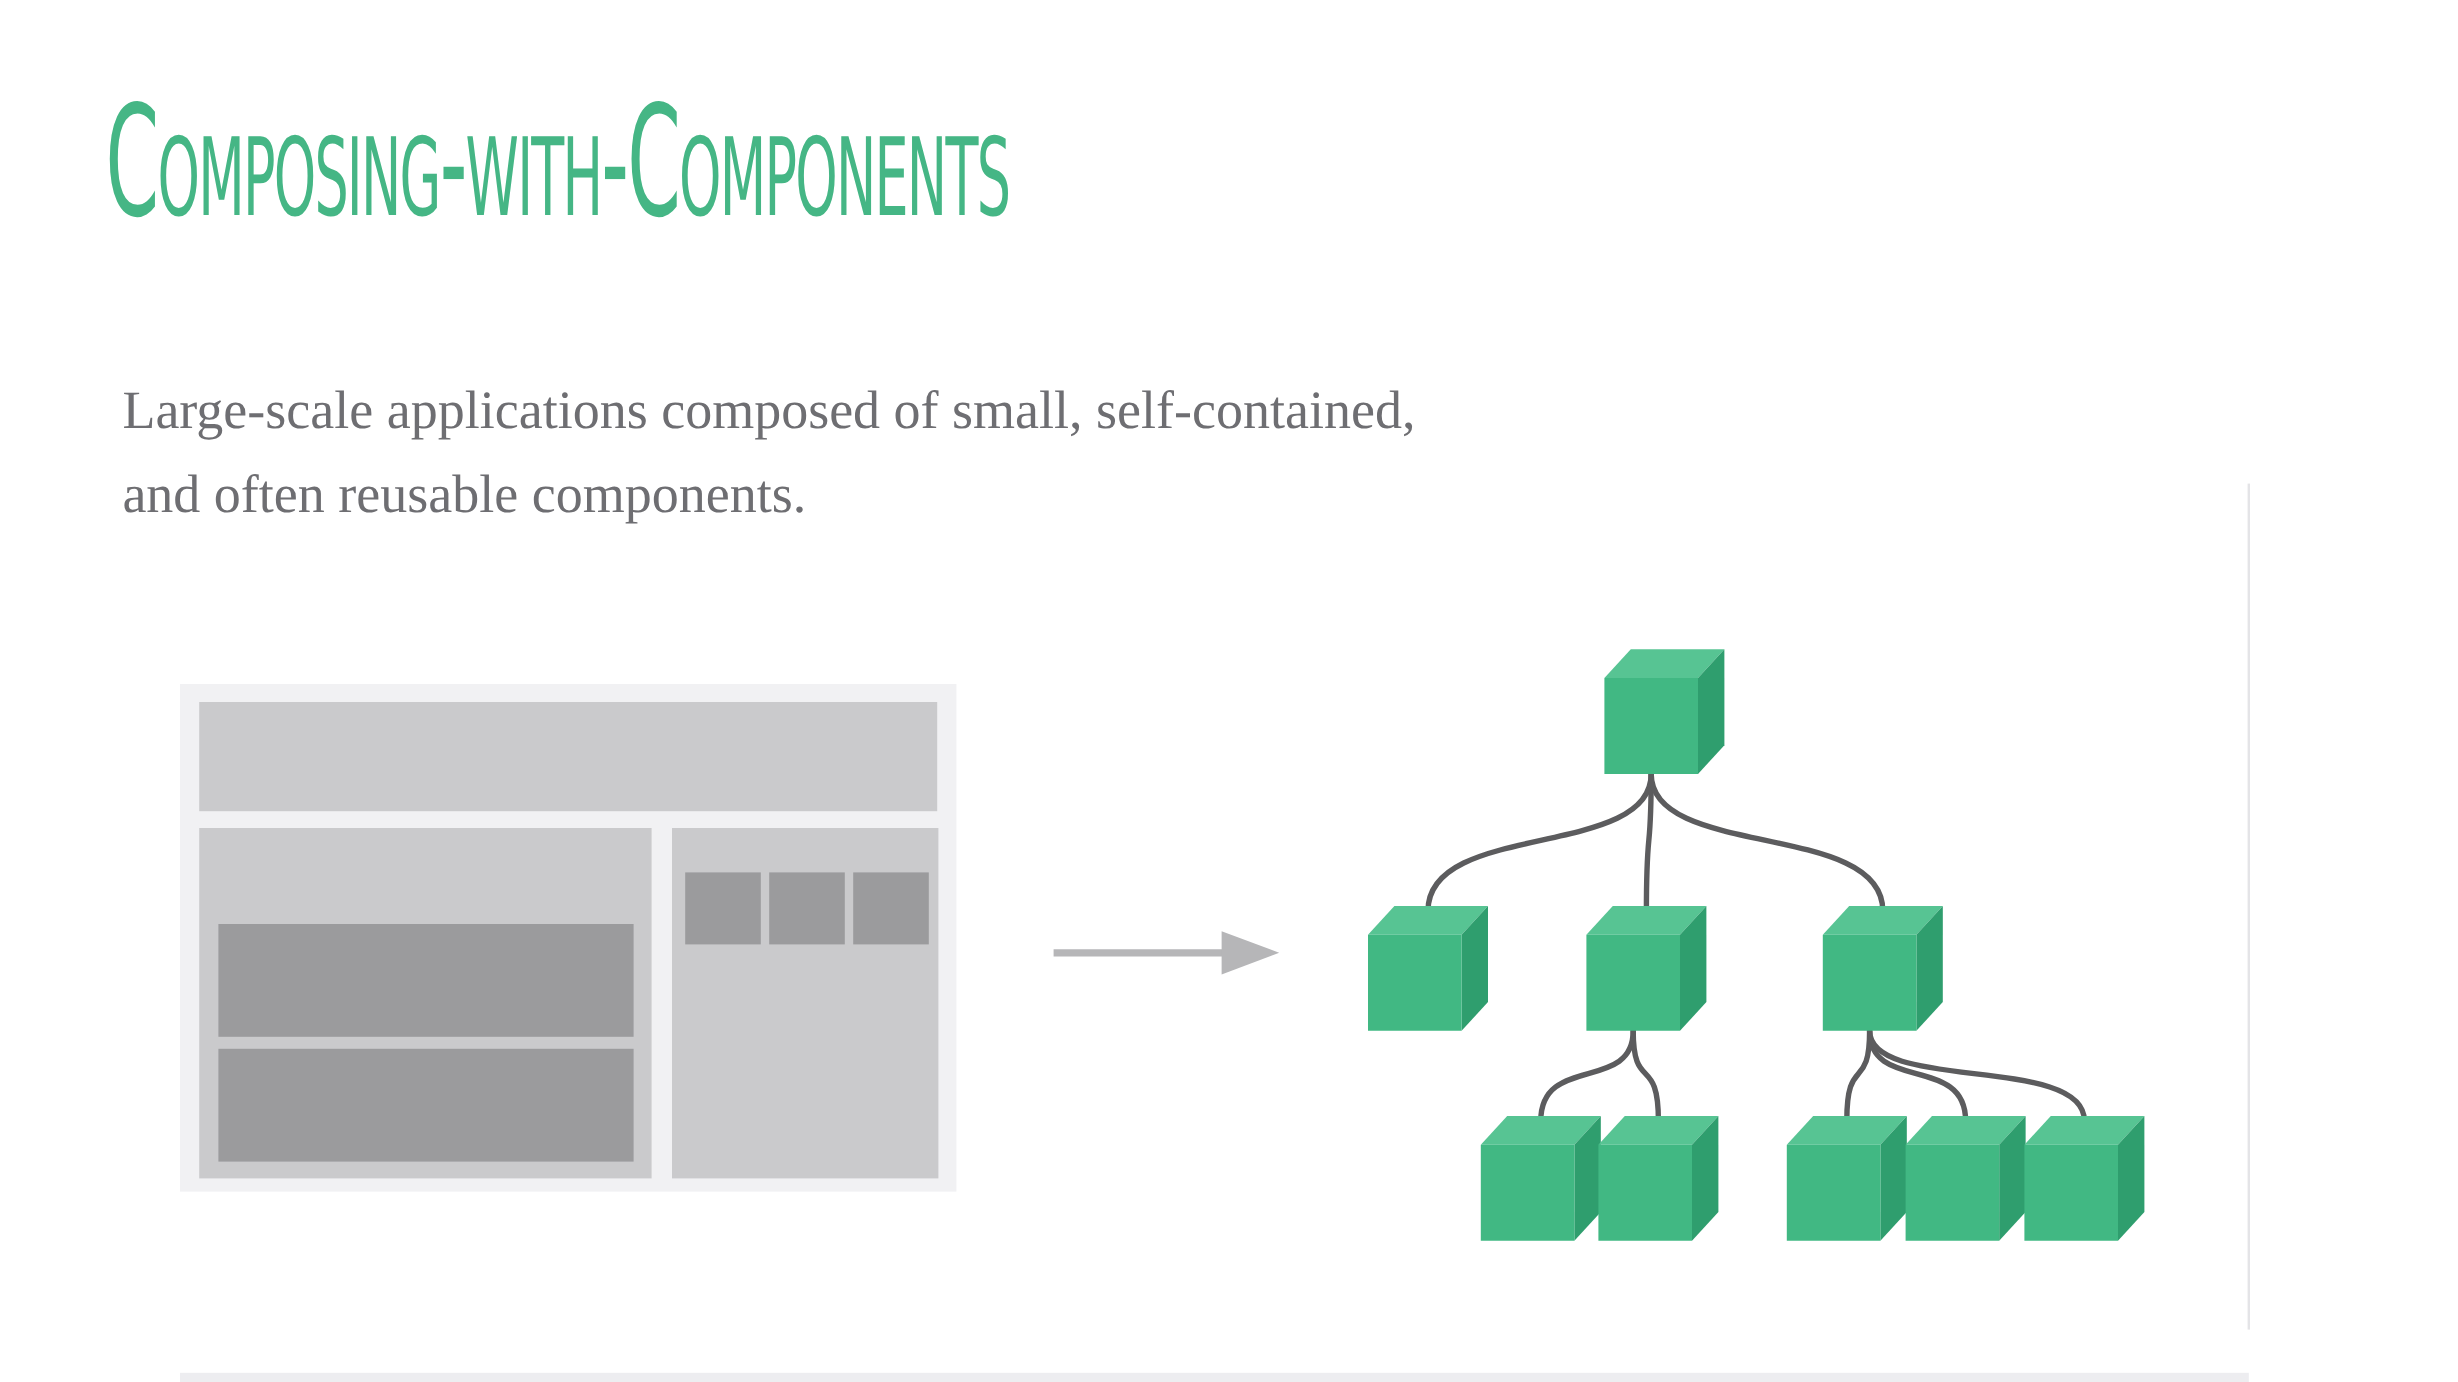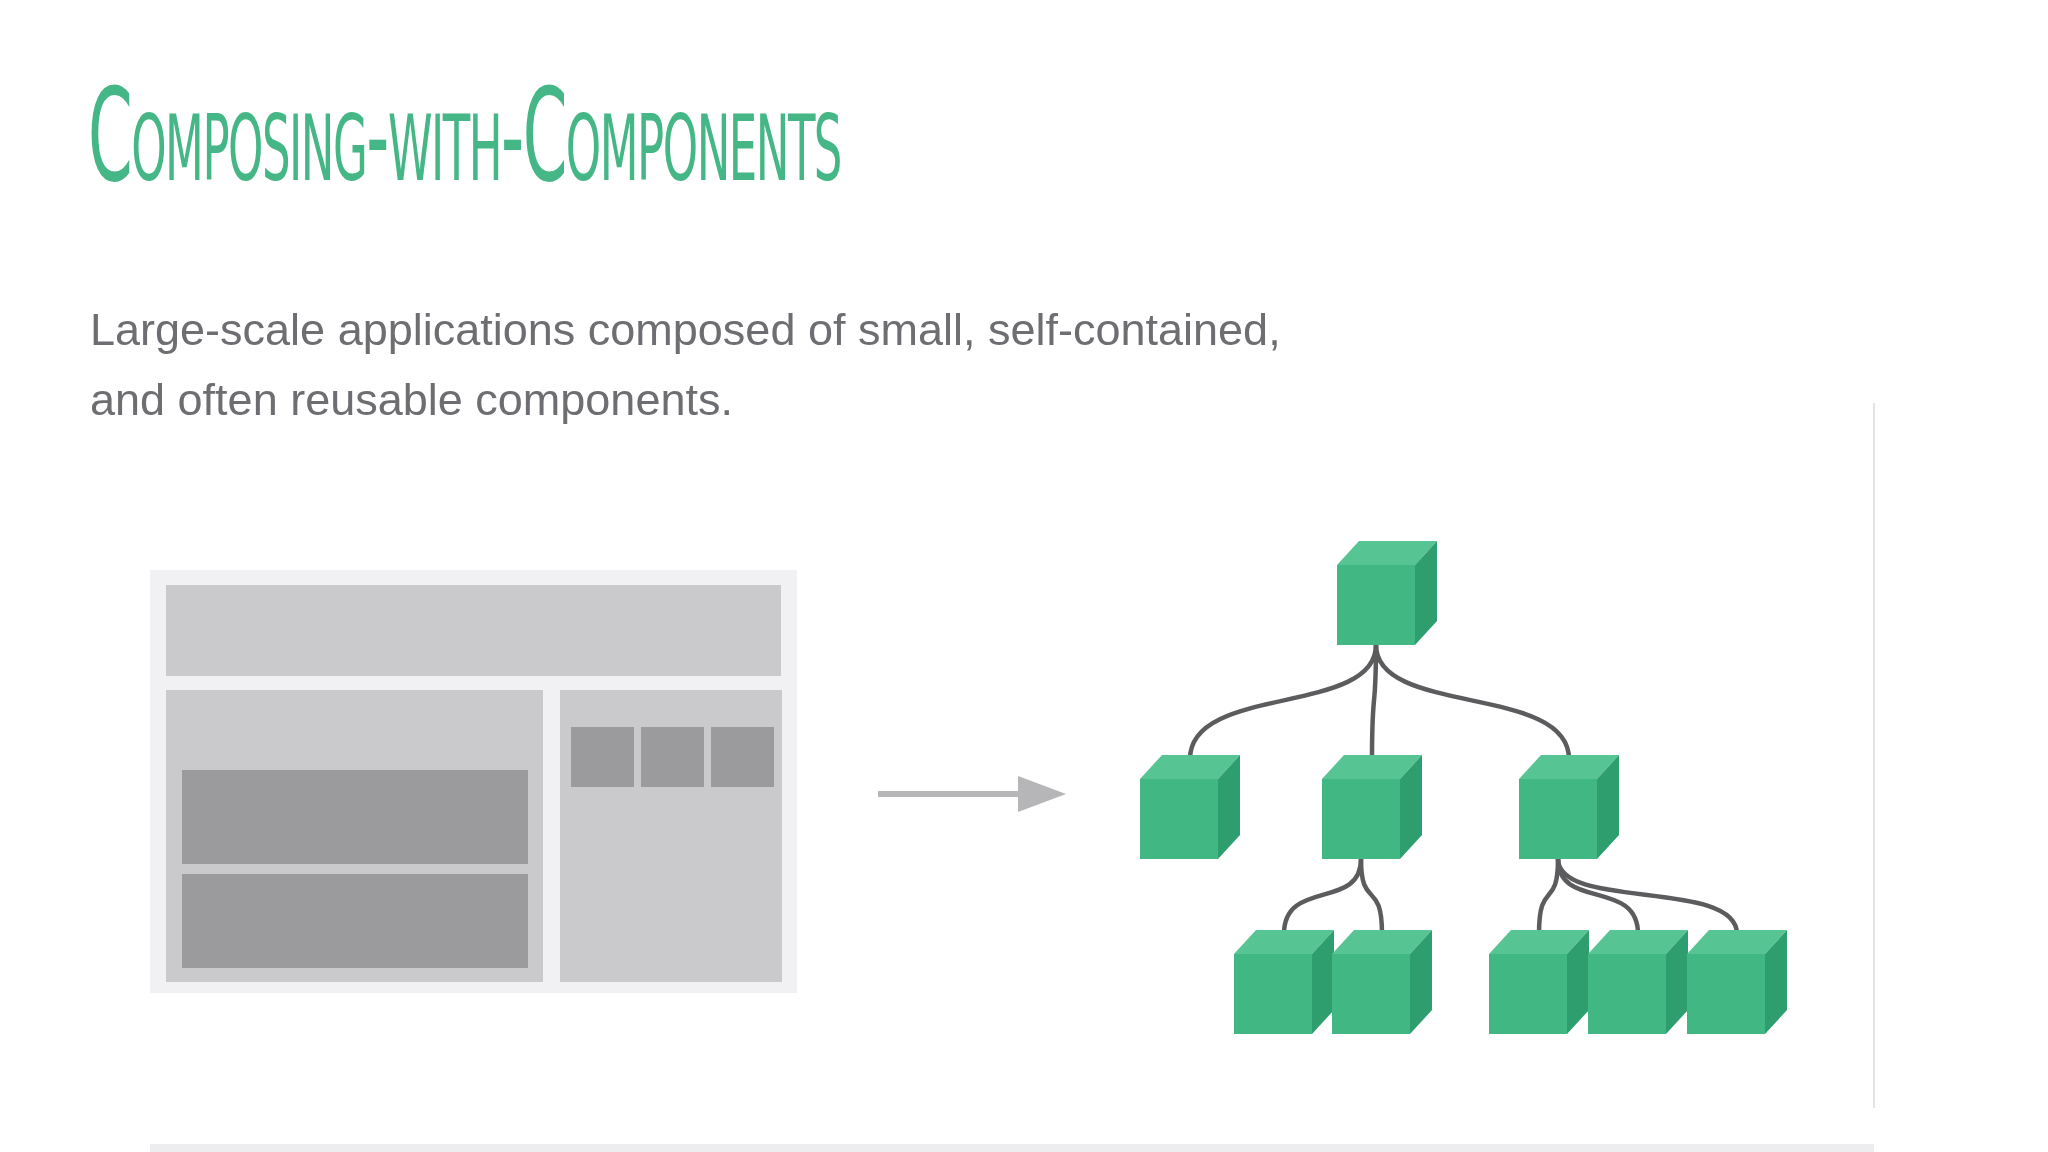--- a/index.html
+++ b/index.html
@@ -12,22 +12,22 @@
     position:absolute;left:88px;top:62px;margin:0;
     font-family:"DejaVu Sans",sans-serif;
     font-variant:small-caps;font-weight:400;
     font-size:128px;line-height:1.15;letter-spacing:-3px;
     color:var(--title_green);
     transform:scaleX(0.5);transform-origin:left top;
     white-space:nowrap;
   }
   
   .slide-subtitle{
-    position:absolute;left:90px;top:295px;margin:0;
-    font-family:Liberation Sans, sans-serif;
+    position:absolute;left:90px;top:295px;margin:12px;
+    font-family:Liberation Serif, serif;
     font-size:45px;line-height:70px;letter-spacing:0px;
     color:var(--body_gray);
     white-space:pre-line;
   }
   
   .wireframe{
     position:absolute;left:150px;top:570px;width:647px;height:423px;
     background:var(--frame_bg);
   }
   .wf-header{

